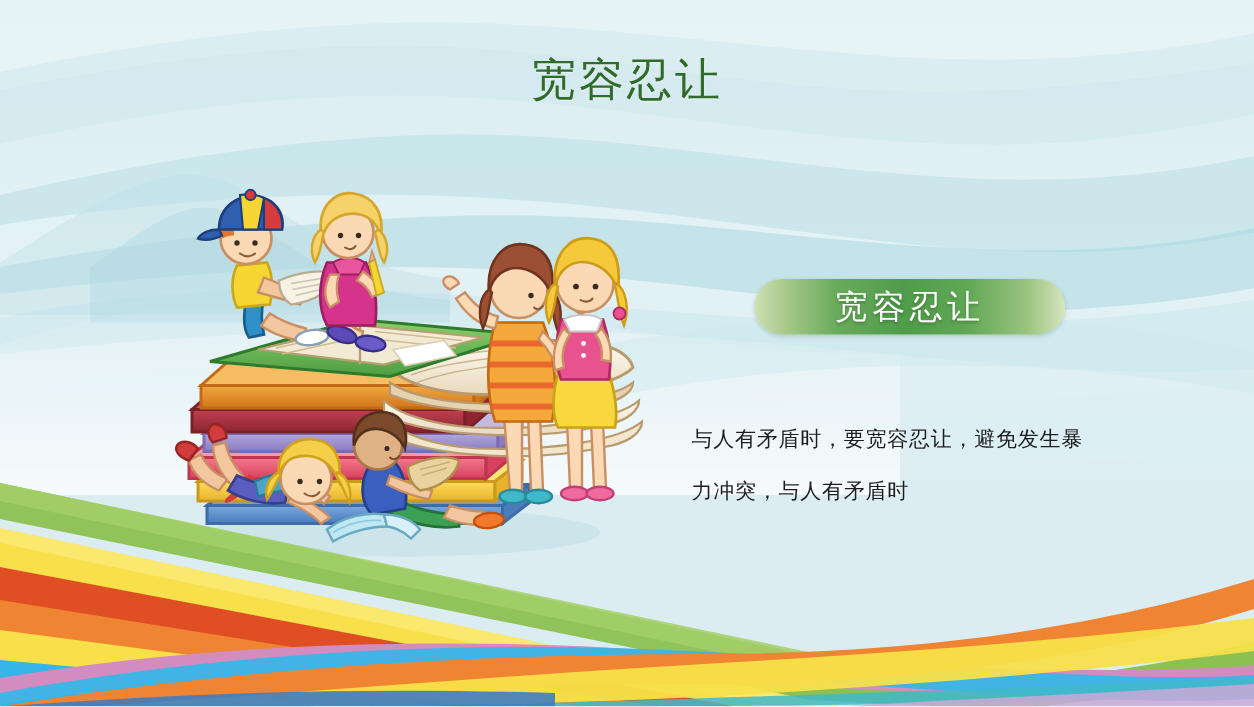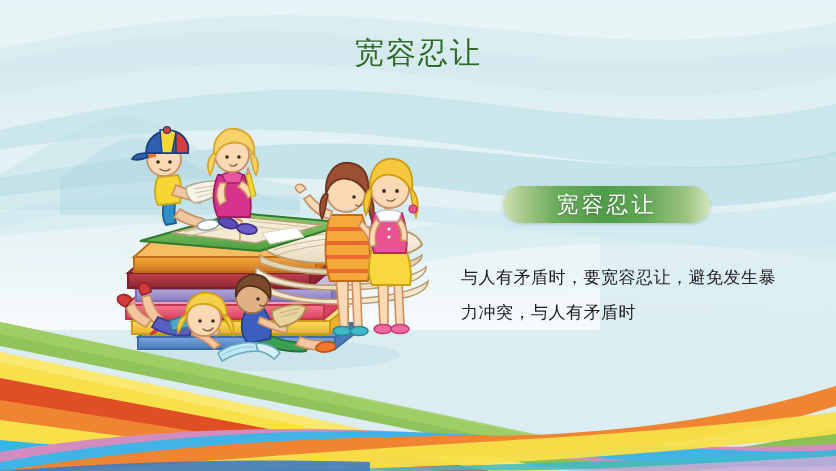--- a/index.html
+++ b/index.html
@@ -48,24 +48,24 @@
     letter-spacing:3px;
     color:#ffffff;
     font-family:"DejaVu Sans","Liberation Sans",sans-serif;
     text-shadow:0 1px 2px rgba(40,80,30,.45);
     white-space:nowrap;
   }
 
   
   #body-text{
     position:absolute;
-    left:461px;top:260px;
+    left:461px;top:276px;
     width:300px;
     color:#1d1d1d;
-    font-size:17px;
+    font-size:14px;
     line-height:35px;
     letter-spacing:.5px;
     font-family:"DejaVu Sans","Liberation Sans",sans-serif;
   }
   #body-text .line{display:block;white-space:nowrap;}
 
   
   #illustration{
     position:absolute;
     left:110px;top:105px;

